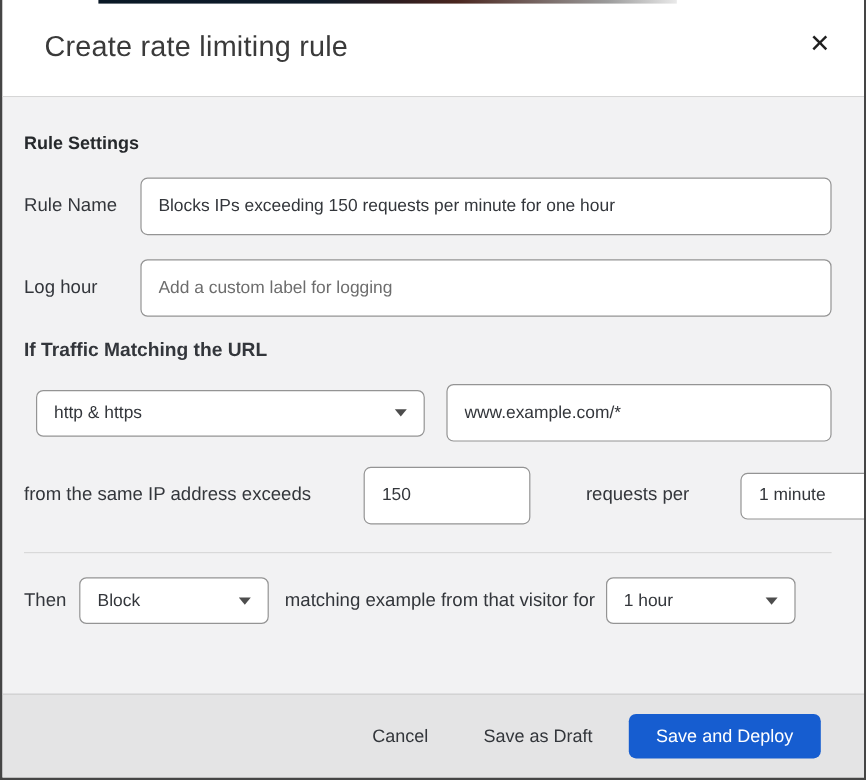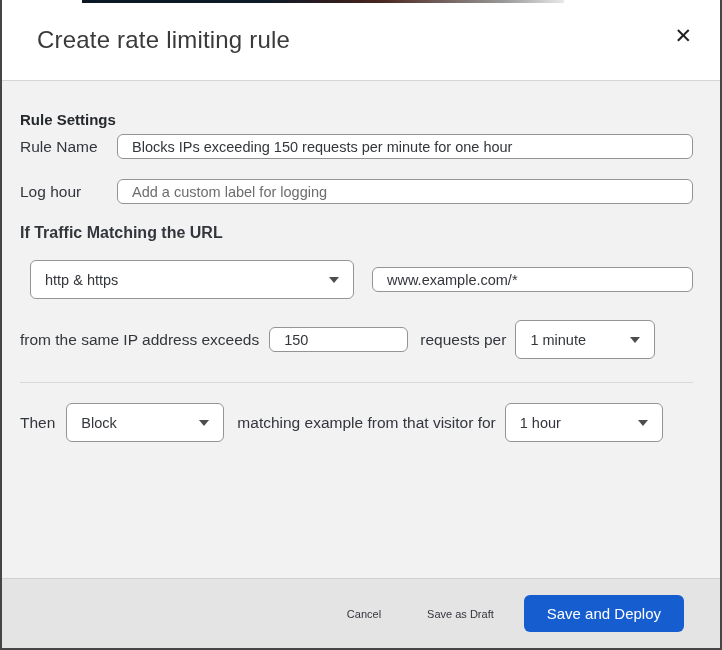--- a/index.html
+++ b/index.html
@@ -23,31 +23,31 @@
     height:81px;background:var(--header-bg);border-bottom:1px solid var(--divider);
     display:flex;align-items:center;justify-content:space-between;flex:none;
     padding:0 22px 0 35px;
   }
   .title{font-size:24px;font-weight:400;color:#3a3a3a;letter-spacing:.2px;}
   .close-btn{
     background:none;border:none;font-size:21px;line-height:1;color:#1f1f1f;cursor:pointer;
     padding:6px;margin-top:-8px;font-family:"DejaVu Sans",sans-serif;
   }
   .body{flex:1;background:var(--body-bg);padding:30px 27px 0 18px;}
-  .section-heading{font-size:15px;font-weight:700;color:#26292c;margin-bottom:6px;}
+  .section-heading{font-size:15px;font-weight:700;color:#26292c;margin-bottom:20px;}
   .row{display:flex;align-items:center;}
   .field-label{font-size:15.5px;color:var(--text);min-width:88px;flex:none;margin-right:9px;}
   .text-input{
-    height:25px;background:#fff;border:1px solid var(--input-border);border-radius:6px;
+    height:48px;background:#fff;border:1px solid var(--input-border);border-radius:6px;
     font-size:14.5px;color:var(--text);padding:0 14px;outline:none;
     font-family:"Liberation Sans","DejaVu Sans",sans-serif;
   }
   .text-input::placeholder{color:var(--muted);opacity:1;}
   .grow{flex:1;min-width:0;}
-  .mb20{margin-bottom:20px;} .mb21{margin-bottom:21px;} .mb22{margin-bottom:22px;}
+  .mb20{margin-bottom:20px;} .mb21{margin-bottom:21px;} .mb22{margin-bottom:22px;gap:34px;}
   .plain-heading{font-size:16px;color:var(--text);margin-bottom:18px;}
   .select{
     height:39px;background:#fff;border:1px solid var(--input-border);border-radius:6px;
     display:flex;align-items:center;justify-content:space-between;cursor:pointer;
     padding:0 14px;flex:none;
   }
   .select .sel-text{font-size:14.5px;color:var(--text);}
   .caret{
     width:0;height:0;border-left:5px solid transparent;border-right:5px solid transparent;
     border-top:6px solid #4d4d4d;flex:none;margin-left:10px;
@@ -60,21 +60,21 @@
   .adv-arrow{
     width:0;height:0;border-top:6px solid transparent;border-bottom:6px solid transparent;
     border-left:8px solid var(--link);display:inline-block;margin-top:1px;
   }
   .divider{border:none;border-top:1px solid #d9d9d9;margin:23px 0 20px 0;}
   .footer{
     height:70px;flex:none;background:var(--footer-bg);border-top:1px solid #cfcfcf;
     display:flex;align-items:center;justify-content:flex-end;padding-right:36px;
   }
   .text-btn{
-    background:none;border:none;font-size:11px;color:#33363b;cursor:pointer;padding:8px 10px;
+    background:none;border:none;font-size:15px;color:#33363b;cursor:pointer;padding:8px 10px;
     font-family:"Liberation Sans","DejaVu Sans",sans-serif;
   }
   .text-btn + .text-btn{margin-left:26px;}
   .primary-btn{
     margin-left:20px;background:var(--primary);color:#fff;border:none;border-radius:6px;
     font-size:15px;padding:10px 23px;cursor:pointer;
     font-family:"Liberation Sans","DejaVu Sans",sans-serif;
   }
   .w-scheme{width:324px;margin-left:10px;}
   .w-url{margin-left:18px;}

